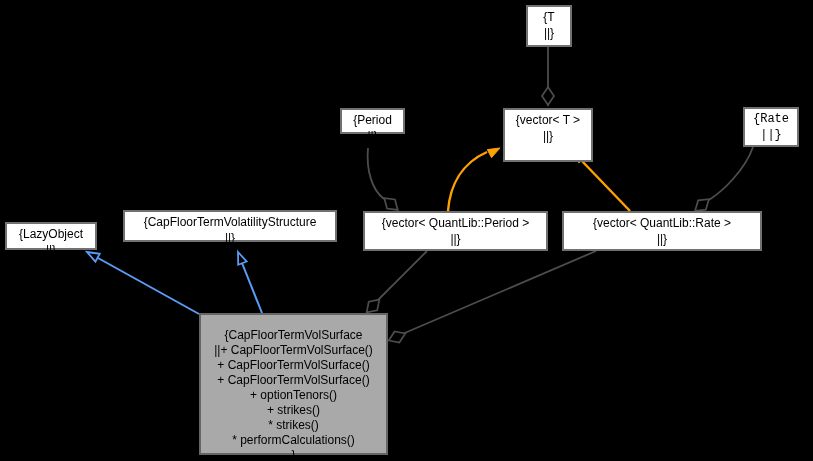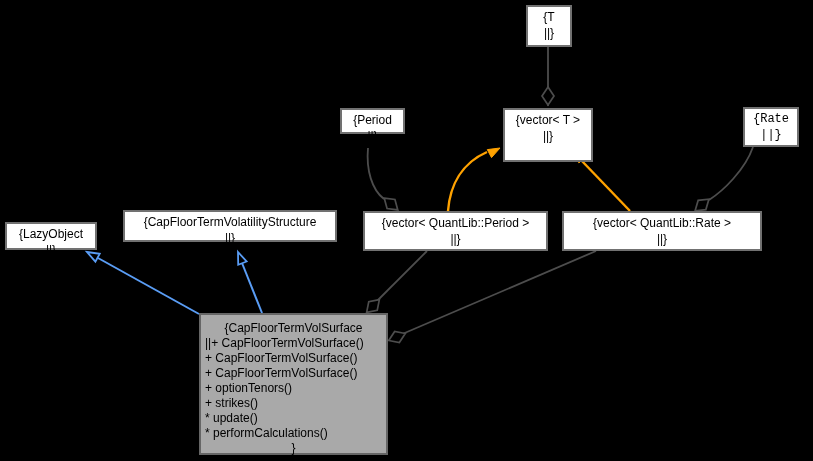--- a/index.html
+++ b/index.html
@@ -21,24 +21,24 @@
     background:var(--node-fill,#ffffff);
     border:2px solid var(--node-border,#717171);
     color:var(--text,#000000);
     font-size:12px; line-height:16px; text-align:center;
     padding-top:2px; white-space:nowrap;
   }
   .node .nm { height:16px; }
   .node.focus {
     background:var(--focus-fill,#a9a9a9);
     border-color:var(--focus-border,#666666);
-    line-height:15px; padding:6px 4px; text-align:left;
+    line-height:15px; padding:13px 4px; text-align:left;
   }
   .node.focus .ttl { text-align:center; }
-  .node.focus .mem { text-align:left; }
+  .node.focus .mem { text-align:center; }
 </style>
 </head>
 <body>
 
 <div class="stage">
 
   <svg class="edges" width="813" height="461" viewBox="0 0 813 461">
 
     <line class="g" x1="548" y1="47" x2="548" y2="106"></line>
     <polygon class="dia" points="0,-9 6,0 0,9 -6,0" transform="translate(548,96)"></polygon>
@@ -108,18 +108,18 @@
     <div class="nm">||}</div>
   </div>
 
   <div class="node focus" style="left:199px;top:313px;width:189px;height:142px;">
     <div class="ttl">{CapFloorTermVolSurface</div>
     <div class="mem">||+ CapFloorTermVolSurface()</div>
     <div class="mem">+ CapFloorTermVolSurface()</div>
     <div class="mem">+ CapFloorTermVolSurface()</div>
     <div class="mem">+ optionTenors()</div>
     <div class="mem">+ strikes()</div>
-    <div class="mem">* update()</div>
+    <div class="mem">* strikes()</div>
     <div class="mem">* performCalculations()</div>
     <div class="ttl">}</div>
   </div>
 
 </div>
 
 </body></html>

